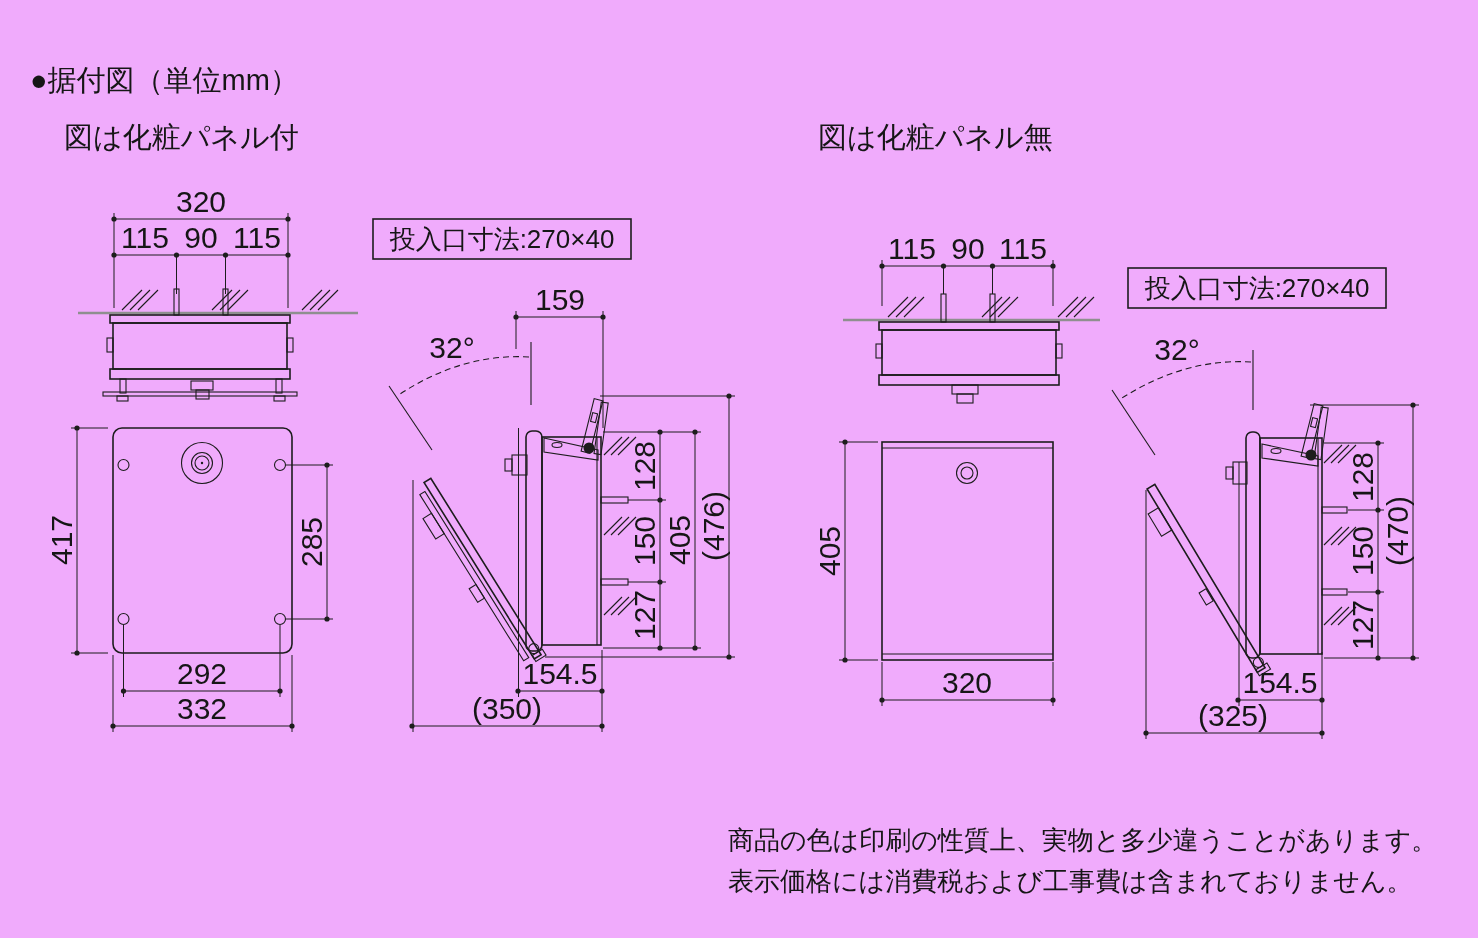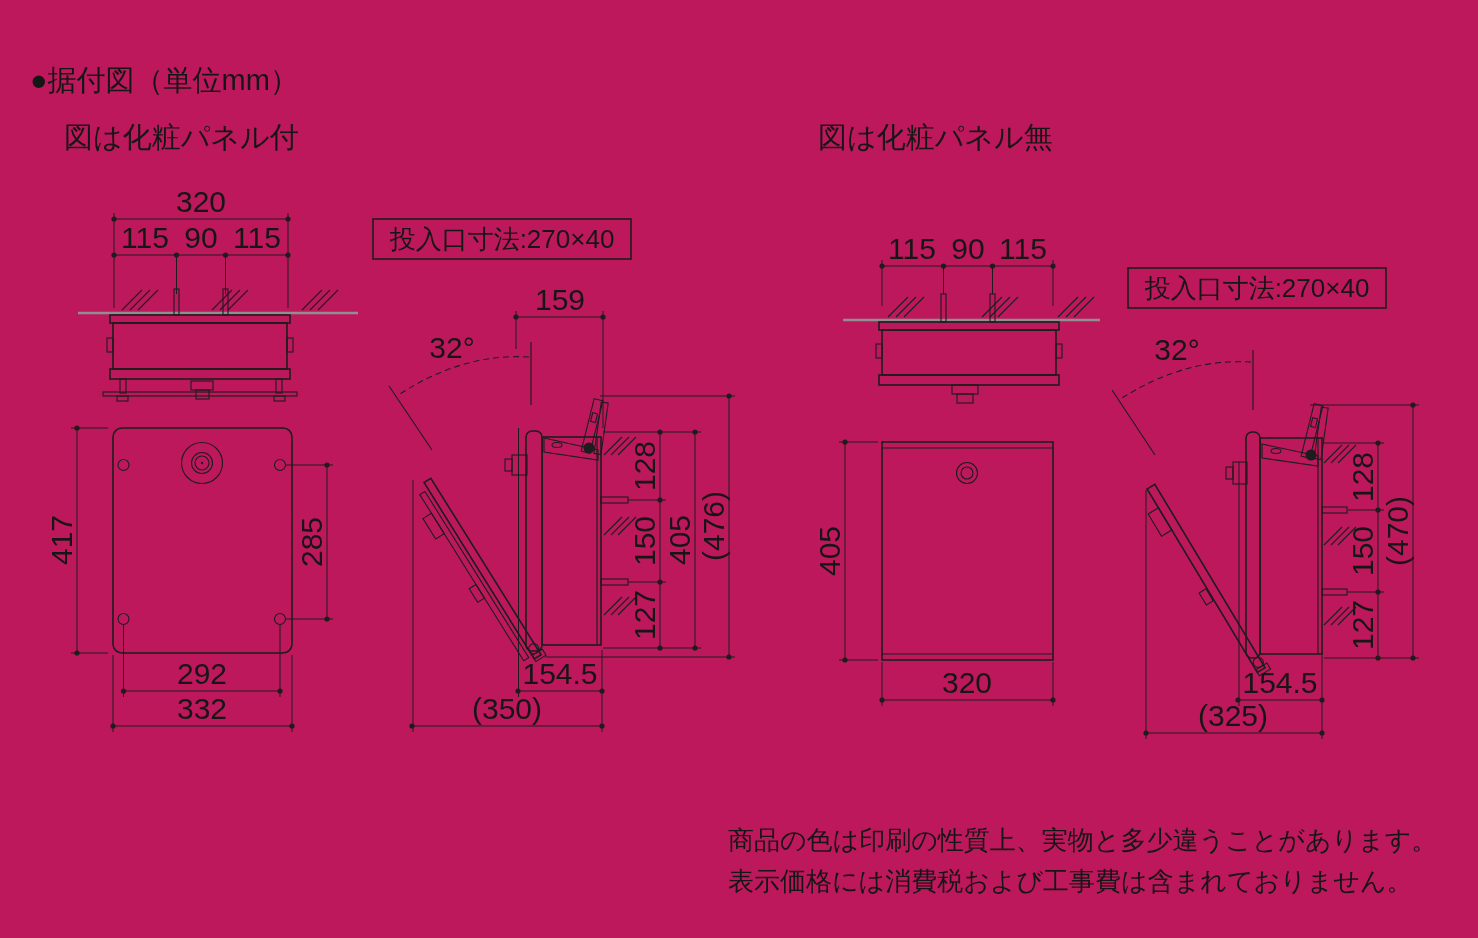--- a/index.html
+++ b/index.html
@@ -1,16 +1,16 @@
 <!DOCTYPE html>
 <html><head>
 <meta charset="utf-8">
 <style>
   html,body{margin:0;padding:0;background:#ffffff;}
-  .stage{position:relative;width:1478px;height:938px;background:#be185d;overflow:hidden;}
+  .stage{position:relative;width:1478px;height:938px;background:#f0abfc;overflow:hidden;}
   svg{display:block;}
   .s{stroke:#1d1d1d;stroke-width:1.6;fill:none;stroke-linejoin:miter;}
   .t{stroke:#1d1d1d;stroke-width:1.1;fill:none;}
   .d{stroke:#1d1d1d;stroke-width:1;fill:none;}
   .dash{stroke:#1d1d1d;stroke-width:1.1;fill:none;stroke-dasharray:6 4;}
   .gray{stroke:#8f8f8f;stroke-width:2.4;fill:none;}
   .dot{fill:#1d1d1d;stroke:none;}
   .fill{fill:#1d1d1d;stroke:none;}
   text{font-family:"Liberation Sans","DejaVu Sans",sans-serif;fill:#161616;}
   .dim{font-size:30px;text-anchor:middle;}

